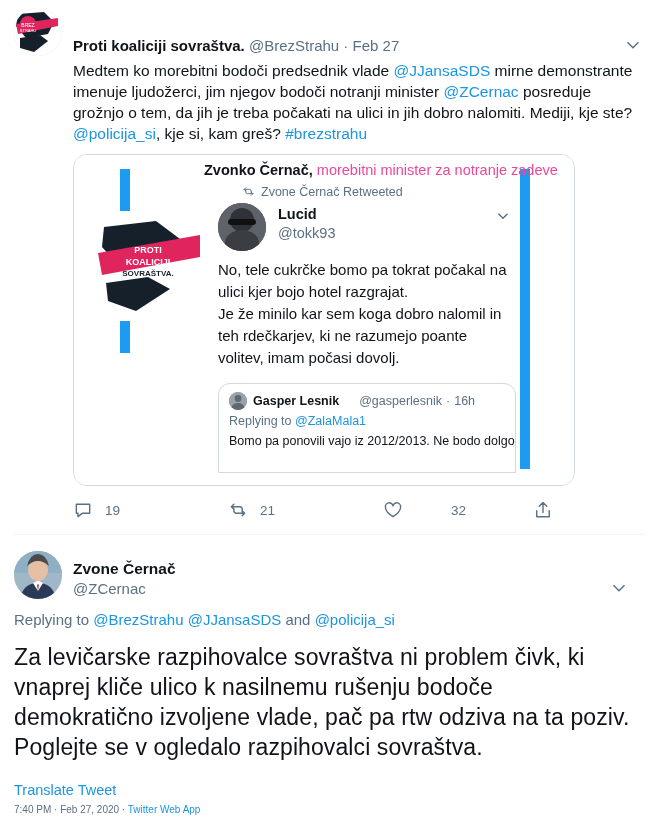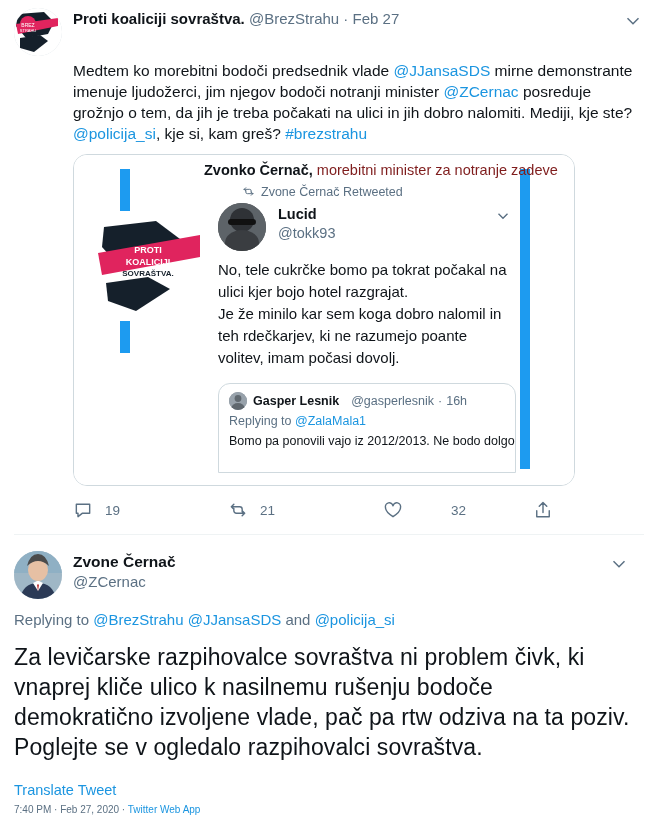--- a/index.html
+++ b/index.html
@@ -23,21 +23,21 @@
   }
 
   
   .tweet {
     position: relative;
     padding: 10px 14px 4px 14px;
     box-sizing: border-box;
   }
   .tweet-head {
     display: flex;
-    align-items: flex-start;
+    align-items: flex-end;
   }
   .avatar {
     width: 48px;
     height: 48px;
     border-radius: 50%;
     flex: 0 0 48px;
     overflow: hidden;
     background: #cfd9de;
     position: relative;
   }
@@ -120,21 +120,21 @@
   }
   .qc-title {
     position: absolute;
     left: 130px;
     top: 6px;
     font-size: 14.5px;
     line-height: 18px;
     white-space: nowrap;
   }
   .qc-title .b { font-weight: bold; color: #0f1419; }
-  .qc-title .g { color: #7f1d1d; text-align: center; }
+  .qc-title .g { color: #ec4899; text-align: center; }
   .qc-retweet {
     position: absolute;
     left: 168px;
     top: 30px;
     font-size: 12.5px;
     color: #5b7083;
     display: flex;
     align-items: flex-start;
   }
   .qc-retweet svg { margin-right: 6px; }
@@ -195,21 +195,21 @@
     display: flex;
     align-items: center;
     padding: 8px 10px 0 10px;
     font-size: 12.5px;
   }
   .qc-sub-avatar {
     width: 18px; height: 18px; border-radius: 50%;
     background: #8a939b; margin-right: 6px;
     overflow: hidden;
   }
-  .qc-sub-name { font-weight: bold; margin-right: 12px; }
+  .qc-sub-name { font-weight: bold; margin-right: 20px; }
   .qc-sub-meta { color: #5b7083; }
   .qc-sub-reply {
     padding: 4px 10px 0 10px;
     font-size: 12.5px;
     color: #5b7083;
   }
   .qc-sub-reply .link { color: #1b95e0; }
   .qc-sub-body {
     padding: 6px 10px 0 10px;
     font-size: 12.5px;

